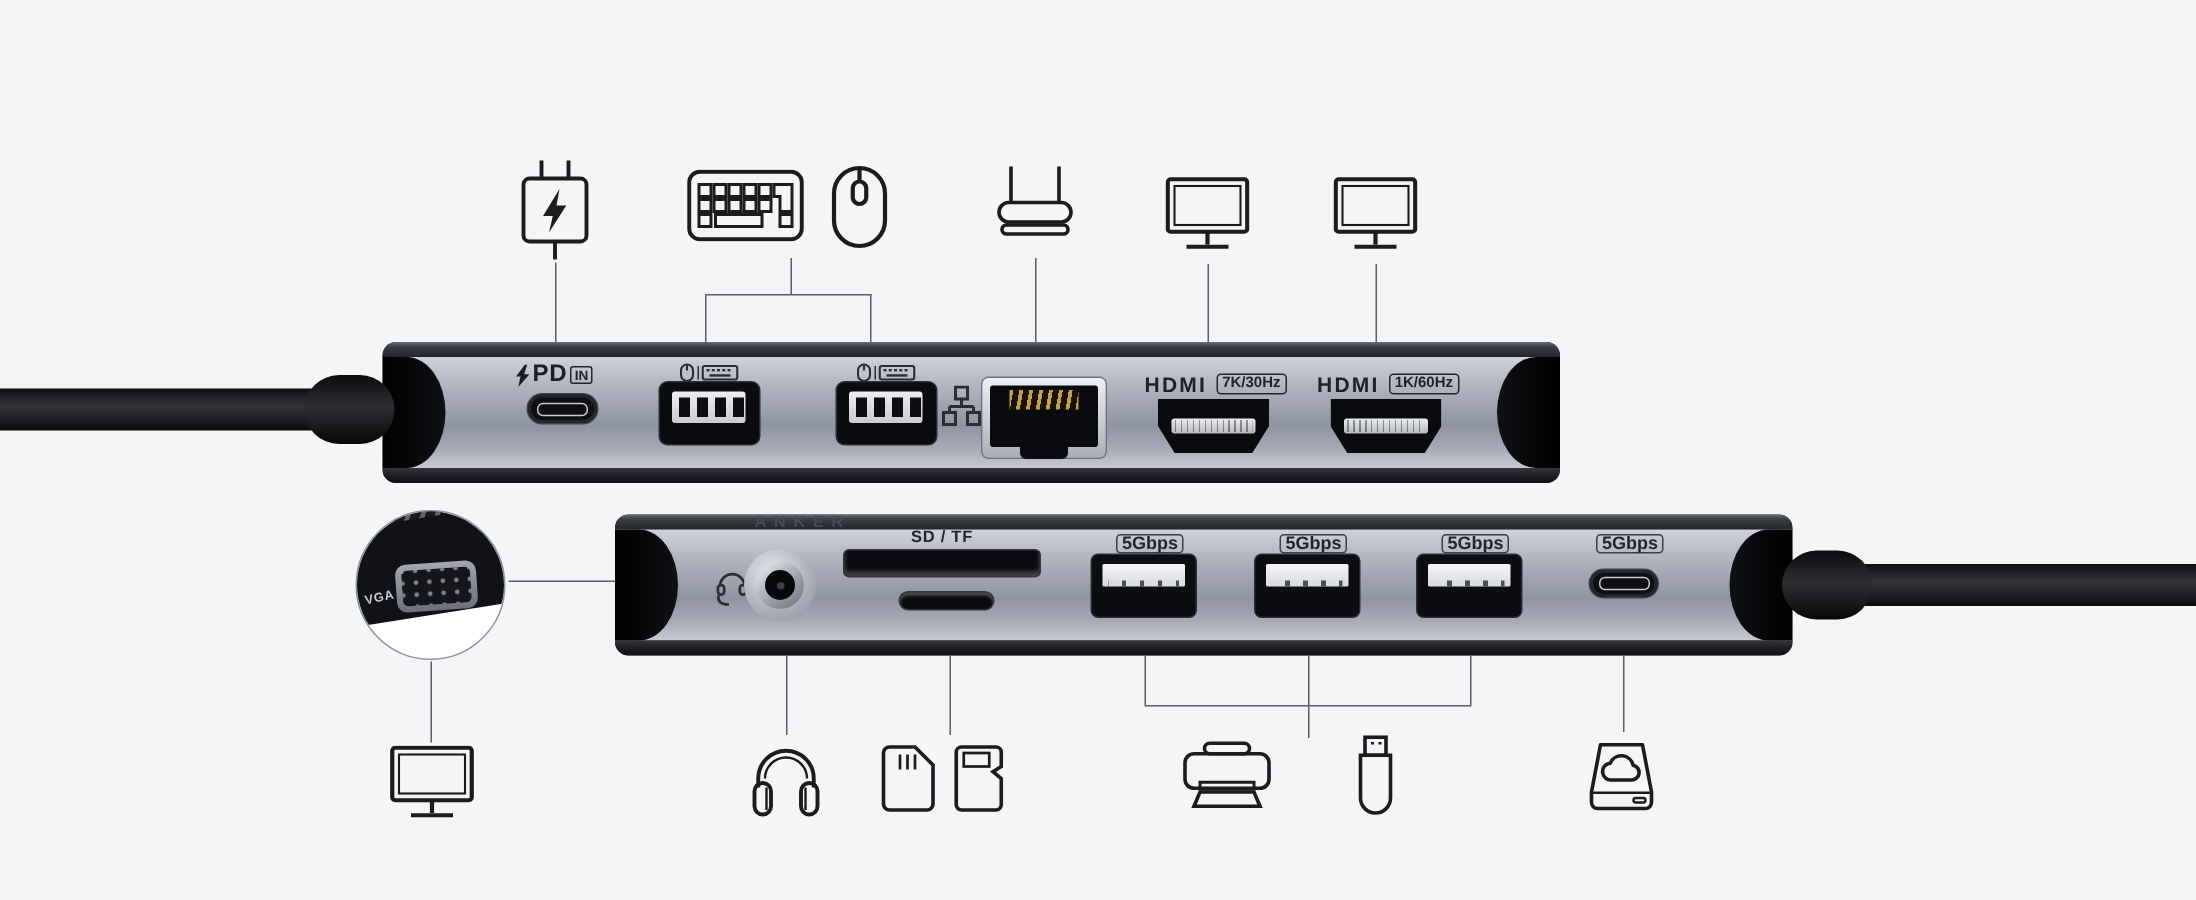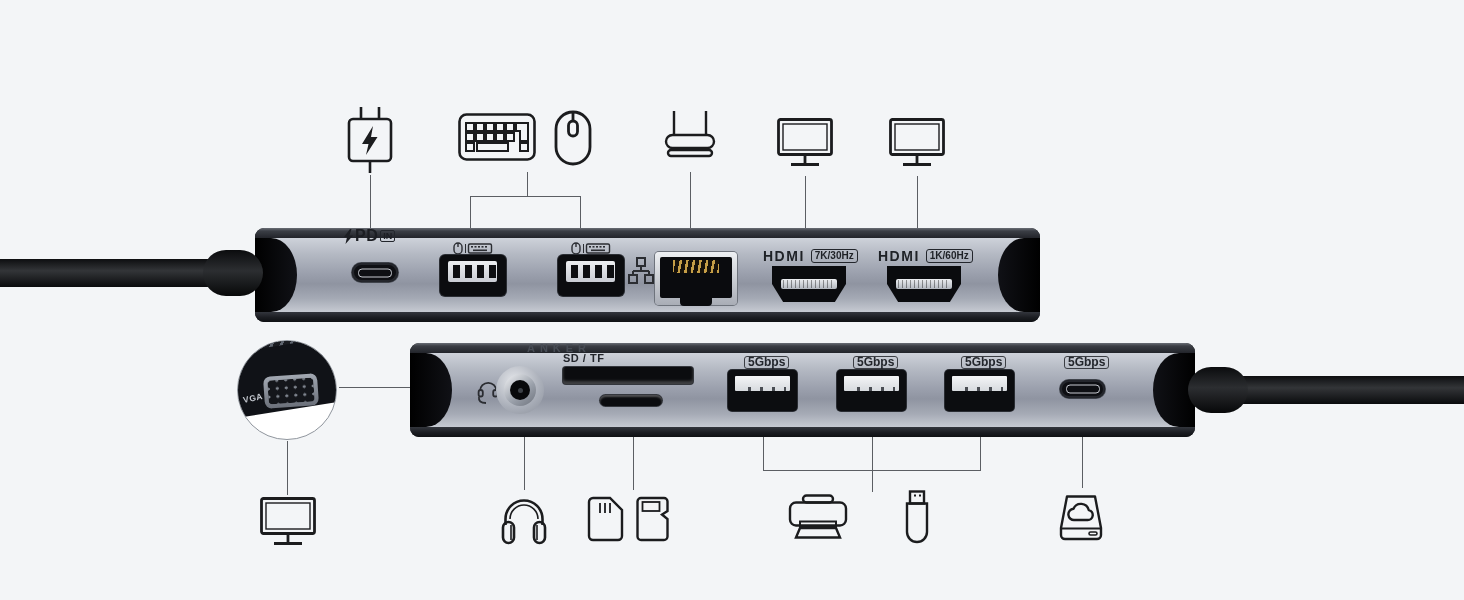--- a/index.html
+++ b/index.html
@@ -61,21 +61,21 @@
   .jack-hole{position:absolute;left:14px;top:14px;width:20px;height:20px;border-radius:50%;background:#08090b;}
   .jack-pin{position:absolute;left:21.5px;top:21.5px;width:5px;height:5px;border-radius:50%;background:#3d4147;}
   
   .pd-label{position:absolute;display:flex;align-items:center;gap:2px;color:#1c1e23;}
   .pd-label .pd{font-size:16px;font-weight:800;letter-spacing:.5px;}
   .mini-badge{font-size:9px;font-weight:700;border:1.5px solid #23262c;border-radius:2px;padding:0 2px;line-height:10px;color:#1c1e23;}
   .hdmi-label{position:absolute;display:flex;align-items:center;gap:6px;color:#1e2averaging;color:#1e2126;}
   .hdmi-label .hd{font-size:14px;font-weight:800;letter-spacing:1.5px;}
   .badge-box{font-size:10px;font-weight:700;border:1.5px solid #23262c;border-radius:3px;padding:0 3px;line-height:12px;color:#1e2126;white-space:nowrap;}
   .gbps{position:absolute;font-size:12px;font-weight:700;color:#23262c;border:1px solid #3c3f45;border-radius:3px;padding:0 3px;line-height:11px;}
-  .sdtf-label{position:absolute;font-size:11px;font-weight:700;color:#23262c;letter-spacing:.5px;text-align:left;}
+  .sdtf-label{position:absolute;font-size:11px;font-weight:700;color:#23262c;letter-spacing:.5px;text-align:center;}
   .brand{position:absolute;top:-1px;height:11px;line-height:12px;font-size:11px;font-weight:700;letter-spacing:5px;color:#474c55;text-align:center;}
   
   .vga-circle{position:absolute;left:237px;top:340px;width:100px;height:100px;border-radius:50%;
     background:#fff;border:1px solid #8f959d;overflow:hidden;box-sizing:border-box;}
   .vga-dark{position:absolute;left:-22px;top:-28px;width:148px;height:96px;background:#101217;transform:rotate(-9deg);}
   .vga-stripes{position:absolute;left:-24px;top:-34px;width:160px;height:36px;
     background:repeating-linear-gradient(120deg,#5e646e 0 3px,#1a1c21 3px 9px);transform:rotate(-9deg);}
   .vga-conn{position:absolute;left:26px;top:34px;width:54px;height:32px;border-radius:7px;
     background:linear-gradient(to bottom,#a2a8b2,#6b707a);transform:rotate(-4deg);}
   .vga-conn .face{position:absolute;inset:4px;border-radius:4px;background:#14161b;
@@ -165,21 +165,21 @@
   <div class="device" style="left:255px;top:228px">
     <div class="edge-top"></div>
     <div class="dev-body">
       <div class="endcap left"></div>
       <div class="endcap right"></div>
     </div>
     <div class="edge-bottom"></div>
   </div>
   <div class="relief" style="left:203px;top:250px"></div>
 
-  <div class="pd-label" style="left:344px;top:227px">
+  <div class="pd-label" style="left:344px;top:241px">
     <svg width="9" height="15" viewBox="0 0 9 15">
         <path d="M6 0 L0 8 h3 L1.5 15 L9 6.5 H5.4 L7.5 0 Z" fill="#1c1e23"></path>
       </svg>
     <span class="pd">PD</span>
     <span class="mini-badge">IN</span>
   </div>
   <div class="usbc" style="left:352px;top:263px;width:46px;height:19px">
       <div class="slot"></div>
     </div>
 
@@ -265,21 +265,21 @@
         <div class="face"></div>
       </div>
     <div class="vga-text">VGA</div>
   </div>
   <div class="cline h" style="left:339px;top:387px;width:71px"></div>
   <div class="cline v" style="left:287px;top:441px;height:54px"></div>
 
   <div class="cable" style="left:1243px;top:376px;width:221px"></div>
   <div class="device" style="left:410px;top:343px">
     <div class="edge-top"></div>
-    <div class="brand" style="left:84px;width:130px">ANKER</div>
+    <div class="brand" style="left:60px;width:130px">ANKER</div>
     <div class="dev-body">
       <div class="endcap left"></div>
       <div class="endcap right"></div>
     </div>
     <div class="edge-bottom"></div>
   </div>
   <div class="relief" style="left:1188px;top:367px"></div>
 
   <svg class="abs" style="left:476px;top:375px" width="24" height="30" viewBox="0 0 24 30">
     <g fill="none" stroke="#2b2d32" stroke-width="1.8">

